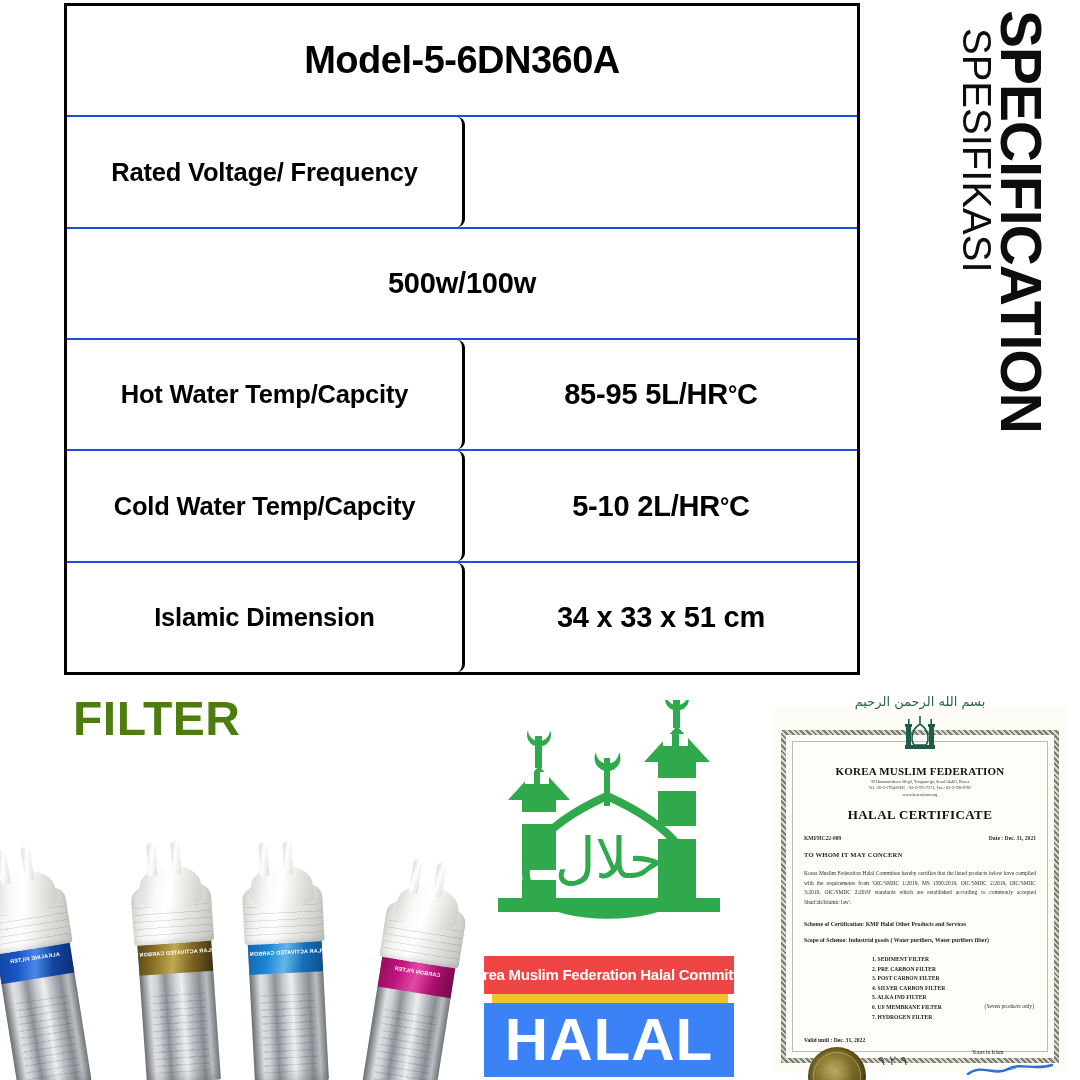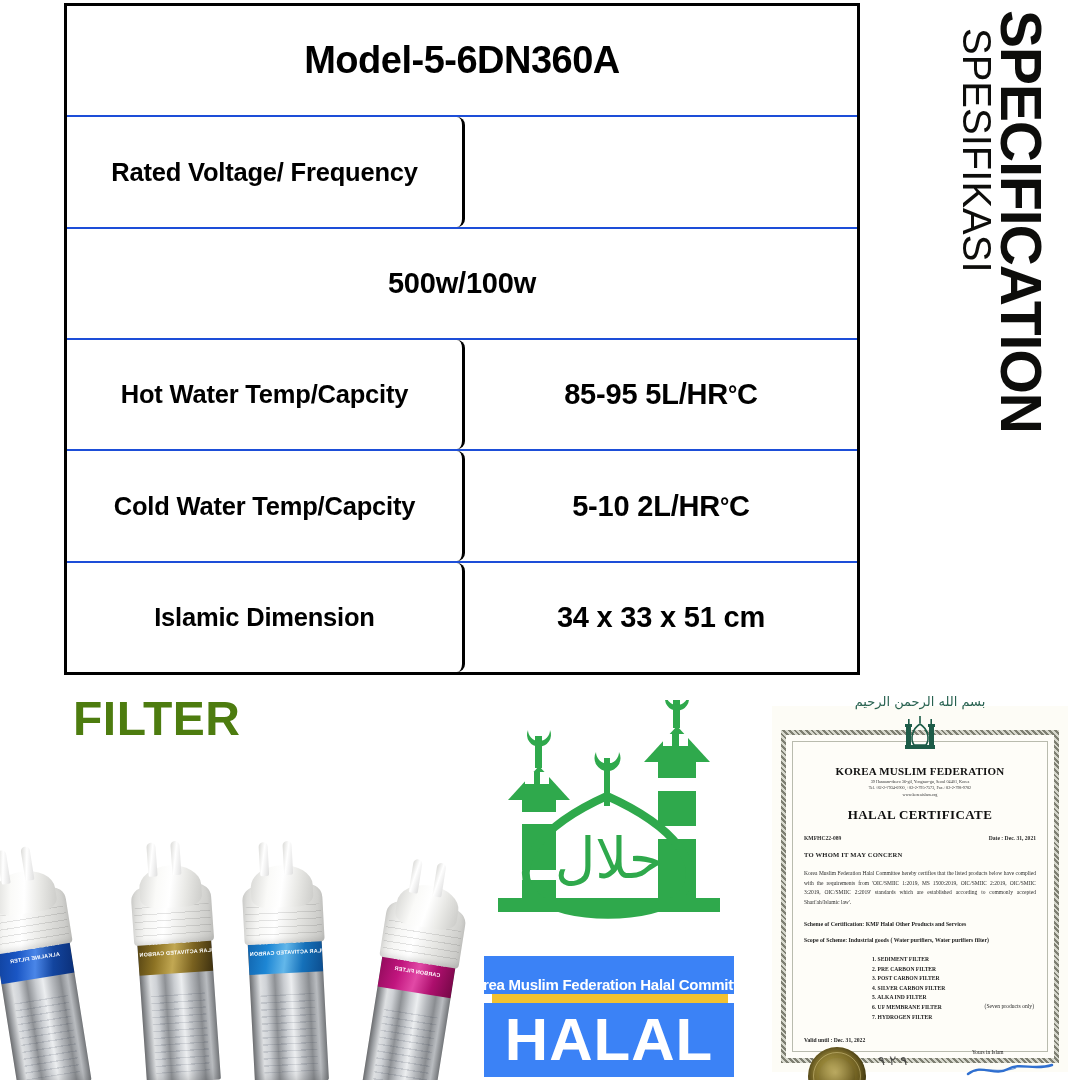--- a/index.html
+++ b/index.html
@@ -140,21 +140,21 @@
   #cart1{left:18px;bottom:-6px;transform:rotate(-9deg);}
   #cart2{left:147px;bottom:-2px;transform:rotate(-4deg);}
   #cart3{left:255px;bottom:-2px;transform:rotate(-3deg);}
   #cart4{left:360px;bottom:-20px;transform:rotate(9deg);}
 
   
   .halal-logo{position:absolute;left:478px;top:700px;width:262px;height:380px;}
   .mosque{position:absolute;left:0;top:0;width:262px;height:262px;}
   .kmf-band{
     position:absolute;left:6px;top:256px;width:250px;height:38px;
-    background:#3b82f6;display:flex;align-items:flex-end;justify-content:center;
+    background:#ef4444;display:flex;align-items:center;justify-content:center;
   }
   .kmf-band span{
     color:#fff;font-size:15.5px;font-weight:bold;letter-spacing:-0.3px;
     white-space:nowrap;transform:scaleX(0.97);
   }
   .ybar{position:absolute;left:14px;top:294px;width:236px;height:9px;background:#f2c230;}
   .halal-band{
     position:absolute;left:6px;top:303px;width:250px;height:74px;
     background:#3b82f6;display:flex;align-items:center;justify-content:center;
   }

